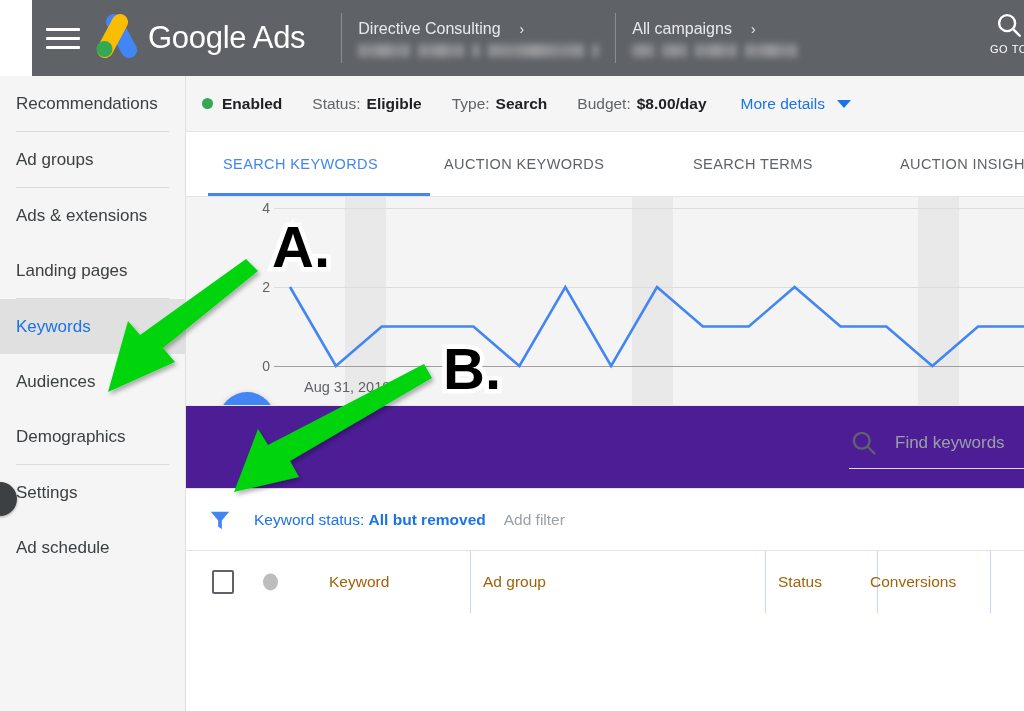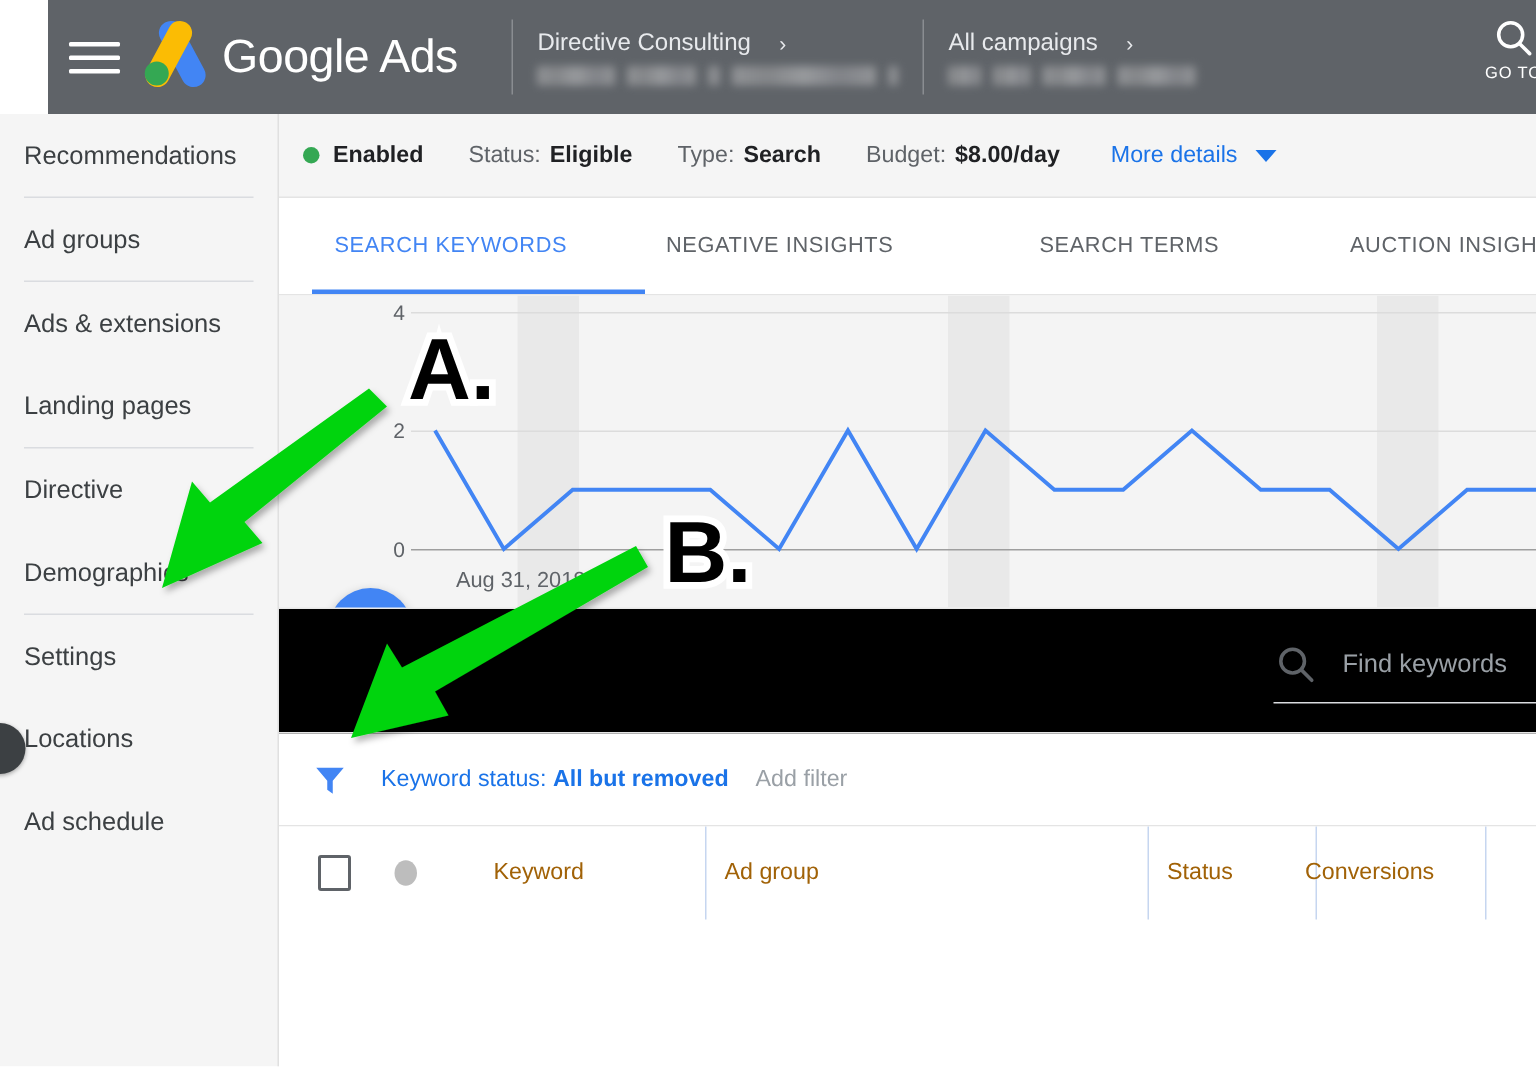--- a/index.html
+++ b/index.html
@@ -113,21 +113,21 @@
   .fab {
     position:absolute; left:33px; top:195px; width:56px; height:56px;
     border-radius:50%; background:#4285f4; box-shadow:0 3px 7px rgba(0,0,0,.30);
     display:flex; align-items:center; justify-content:center; cursor:pointer; z-index:6;
   }
   .fab:before, .fab:after { content:""; position:absolute; background:#fff; border-radius:1px; }
   .fab:before { width:24px; height:3px; }
   .fab:after { width:3px; height:24px; }
 
   
-  .searchrow { height:83px; background:#000000; position:relative; border-bottom:1px solid #e4e4e4; }
+  .searchrow { height:83px; background:#4c1d95; position:relative; border-bottom:1px solid #e4e4e4; }
   .searchbox {
     position:absolute; right:-10px; top:22px; width:185px;
     display:flex; align-items:center; gap:16px;
     border-bottom:1px solid #dadce0; padding-bottom:10px;
   }
   .search-ph { font-size:17px; color:#9aa0a6; white-space:nowrap; }
 
   
   .filterrow {
     height:62px; display:flex; align-items:center; padding-left:22px;
@@ -238,37 +238,37 @@
 
     <div class="nav-item">
       <span>Ads &amp; extensions</span>
     </div>
 
     <div class="nav-item">
       <span>Landing pages</span>
     </div>
     <div class="nav-sep"></div>
 
-
-    <div class="nav-item">
-      <span>Directive</span>
+    <div class="nav-item active">
+      <span>Keywords</span>
+    </div>
+
+    <div class="nav-item">
+      <span>Audiences</span>
     </div>
 
     <div class="nav-item">
       <span>Demographics</span>
     </div>
     <div class="nav-sep"></div>
 
     <div class="nav-item">
       <span>Settings</span>
     </div>
 
-    <div class="nav-item">
-      <span>Locations</span>
-    </div>
 
     <div class="nav-item">
       <span>Ad schedule</span>
     </div>
 
     <div class="collapse-handle"></div>
   </div>
 
   <div class="content">
 
@@ -282,21 +282,21 @@
       <span class="st-label">Budget:</span>
       <span class="st-val">$8.00/day</span>
       <span class="more-details">
         <span>More details</span>
         <span class="caret"></span>
       </span>
     </div>
 
     <div class="tabs">
       <div class="tab active" style="position:absolute;left:33px;">SEARCH KEYWORDS</div>
-      <div class="tab" style="position:absolute;left:254px;">NEGATIVE INSIGHTS</div>
+      <div class="tab" style="position:absolute;left:254px;">AUCTION KEYWORDS</div>
       <div class="tab" style="position:absolute;left:503px;">SEARCH TERMS</div>
       <div class="tab" style="position:absolute;left:710px;">AUCTION INSIGHTS</div>
       <div class="tab-underline" style="left:22px;width:222px;"></div>
     </div>
 
     <div class="chart-area">
       <div class="band" style="left:159px;width:41px;"></div>
       <div class="band" style="left:446px;width:41px;"></div>
       <div class="band" style="left:732px;width:41px;"></div>
 

